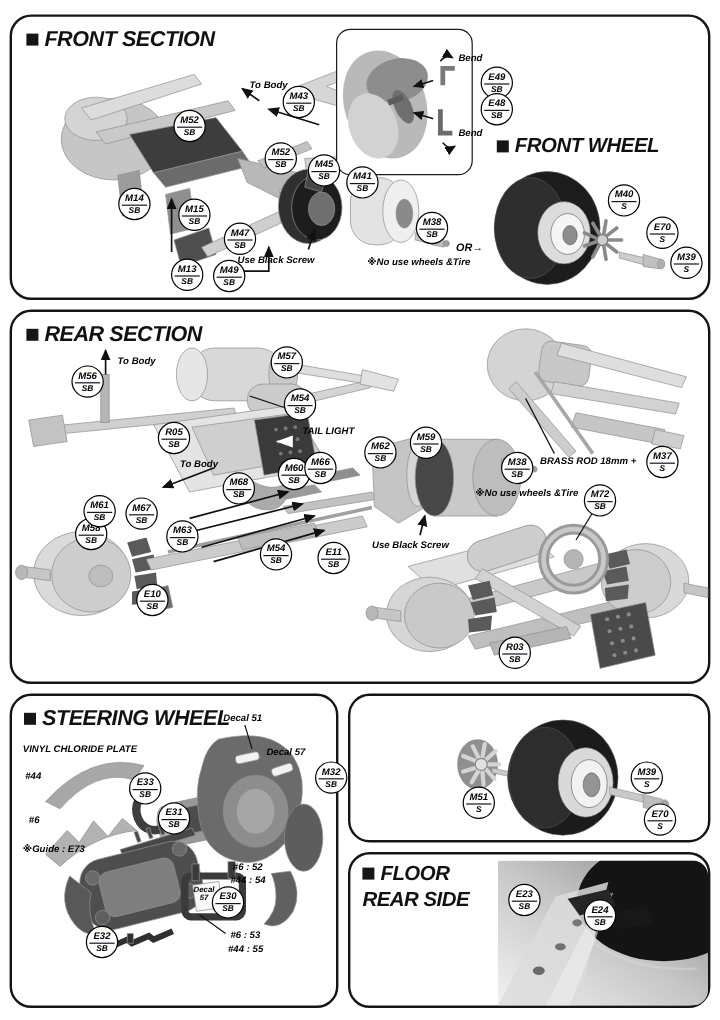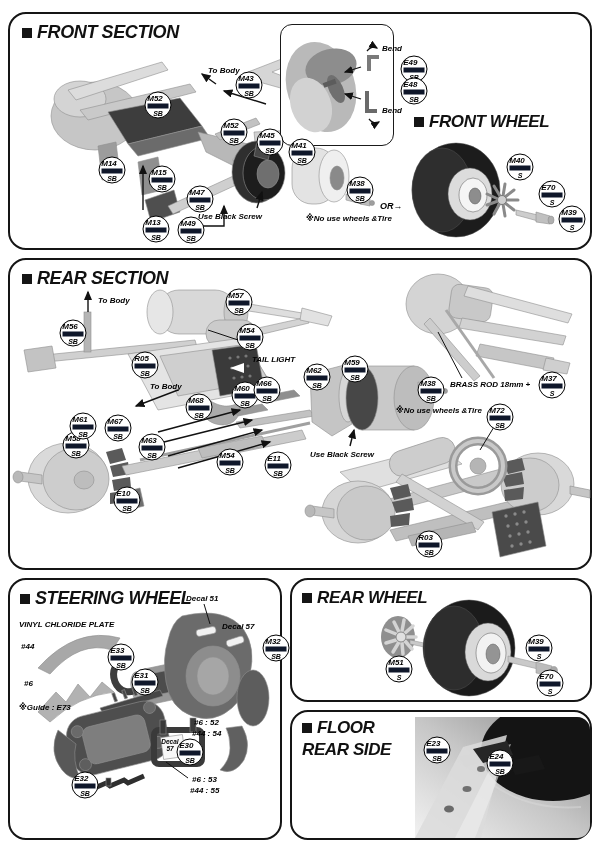--- a/index.html
+++ b/index.html
@@ -7,21 +7,21 @@
          font-family:"Liberation Sans","DejaVu Sans",sans-serif;}
   .panel{position:absolute;background:#fff;border:2px solid #151515;border-radius:18px;box-sizing:border-box;}
   .panel svg{position:absolute;left:0;top:0;}
   .sec-title{position:absolute;display:flex;align-items:center;gap:5px;z-index:6;
              font-style:italic;font-weight:bold;font-size:18px;letter-spacing:-0.4px;color:#111;white-space:nowrap;}
   .sec-title .sq{width:10px;height:10px;background:#151515;flex:0 0 auto;}
   .sec-title.small{font-size:17px;}
   .badge{position:absolute;transform:translate(-50%,-50%);width:27px;height:27px;border:1.6px solid #000;
          border-radius:50%;background:#fff;display:flex;flex-direction:column;align-items:center;justify-content:center;
          font-style:italic;font-weight:bold;z-index:7;box-sizing:border-box;}
-  .badge .pid{font-size:8px;line-height:10px;border-bottom:5px solid #0f172a;width:86%;text-align:left;}
+  .badge .pid{font-size:8px;line-height:10px;border-bottom:1px solid #0f172a;width:86%;text-align:center;}
   .badge .psub{font-size:7px;line-height:9px;width:86%;text-align:center;}
   .ann{position:absolute;font-style:italic;font-weight:bold;font-size:8px;line-height:9px;color:#000;
        white-space:nowrap;z-index:6;}
   .ann.mid{font-size:9px;}
   .ann.tiny{font-size:6.5px;line-height:7px;white-space:normal;text-align:center;}
   .inset{position:absolute;border:1.6px solid #1a1a1a;border-radius:12px;background:#fff;box-sizing:border-box;overflow:hidden;}
   .photo{position:absolute;overflow:hidden;border-radius:0 13px 13px 0;}
 </style>
 </head>
 <body>
@@ -344,21 +344,21 @@
       </g>
     </svg>
 
     <div class="ann" style="left:88px;top:36px;">To Body</div>
     <div class="ann" style="left:140px;top:122px;">To Body</div>
     <div class="ann" style="left:242px;top:95px;">TAIL LIGHT</div>
     <div class="ann" style="left:440px;top:120px;">BRASS ROD 18mm +</div>
     <div class="ann" style="left:300px;top:190px;">Use Black Screw</div>
     <div class="ann" style="left:386px;top:146px;">※No use wheels &amp;Tire</div>
 
-    <div class="badge" style="left:63px;top:58px;margin-top:15px;">
+    <div class="badge" style="left:63px;top:58px;">
         <span class="pid">M56</span>
         <span class="psub">SB</span>
       </div>
     <div class="badge" style="left:229px;top:42px;">
         <span class="pid">M57</span>
         <span class="psub">SB</span>
       </div>
     <div class="badge" style="left:240px;top:77px;">
         <span class="pid">M54</span>
         <span class="psub">SB</span>
@@ -511,24 +511,20 @@
         <span class="pid">E30</span>
         <span class="psub">SB</span>
       </div>
     <div class="badge" style="left:75px;top:205px;">
         <span class="pid">E32</span>
         <span class="psub">SB</span>
       </div>
   </div>
 
   <div class="panel" style="left:290px;top:578px;width:302px;height:124px;">
-    <div class="sec-title small" style="left:10px;top:8px;">
-      <span class="sq"></span>
-      <span>REAR WHEEL</span>
-    </div>
 
     <svg width="302" height="124" viewBox="0 0 302 124">
       <ellipse cx="106" cy="57" rx="17" ry="21" fill="#8f8f8f"></ellipse>
       <g stroke="#d4d4d4" stroke-width="3.5" stroke-linecap="round">
         <line x1="114" y1="57" x2="124" y2="57"></line>
           <line x1="113" y1="61" x2="120" y2="69"></line>
         <line x1="110" y1="63" x2="111" y2="74"></line>
           <line x1="107" y1="62" x2="101" y2="72"></line>
         <line x1="104" y1="60" x2="94" y2="63"></line>
           <line x1="104" y1="54" x2="94" y2="50"></line>

